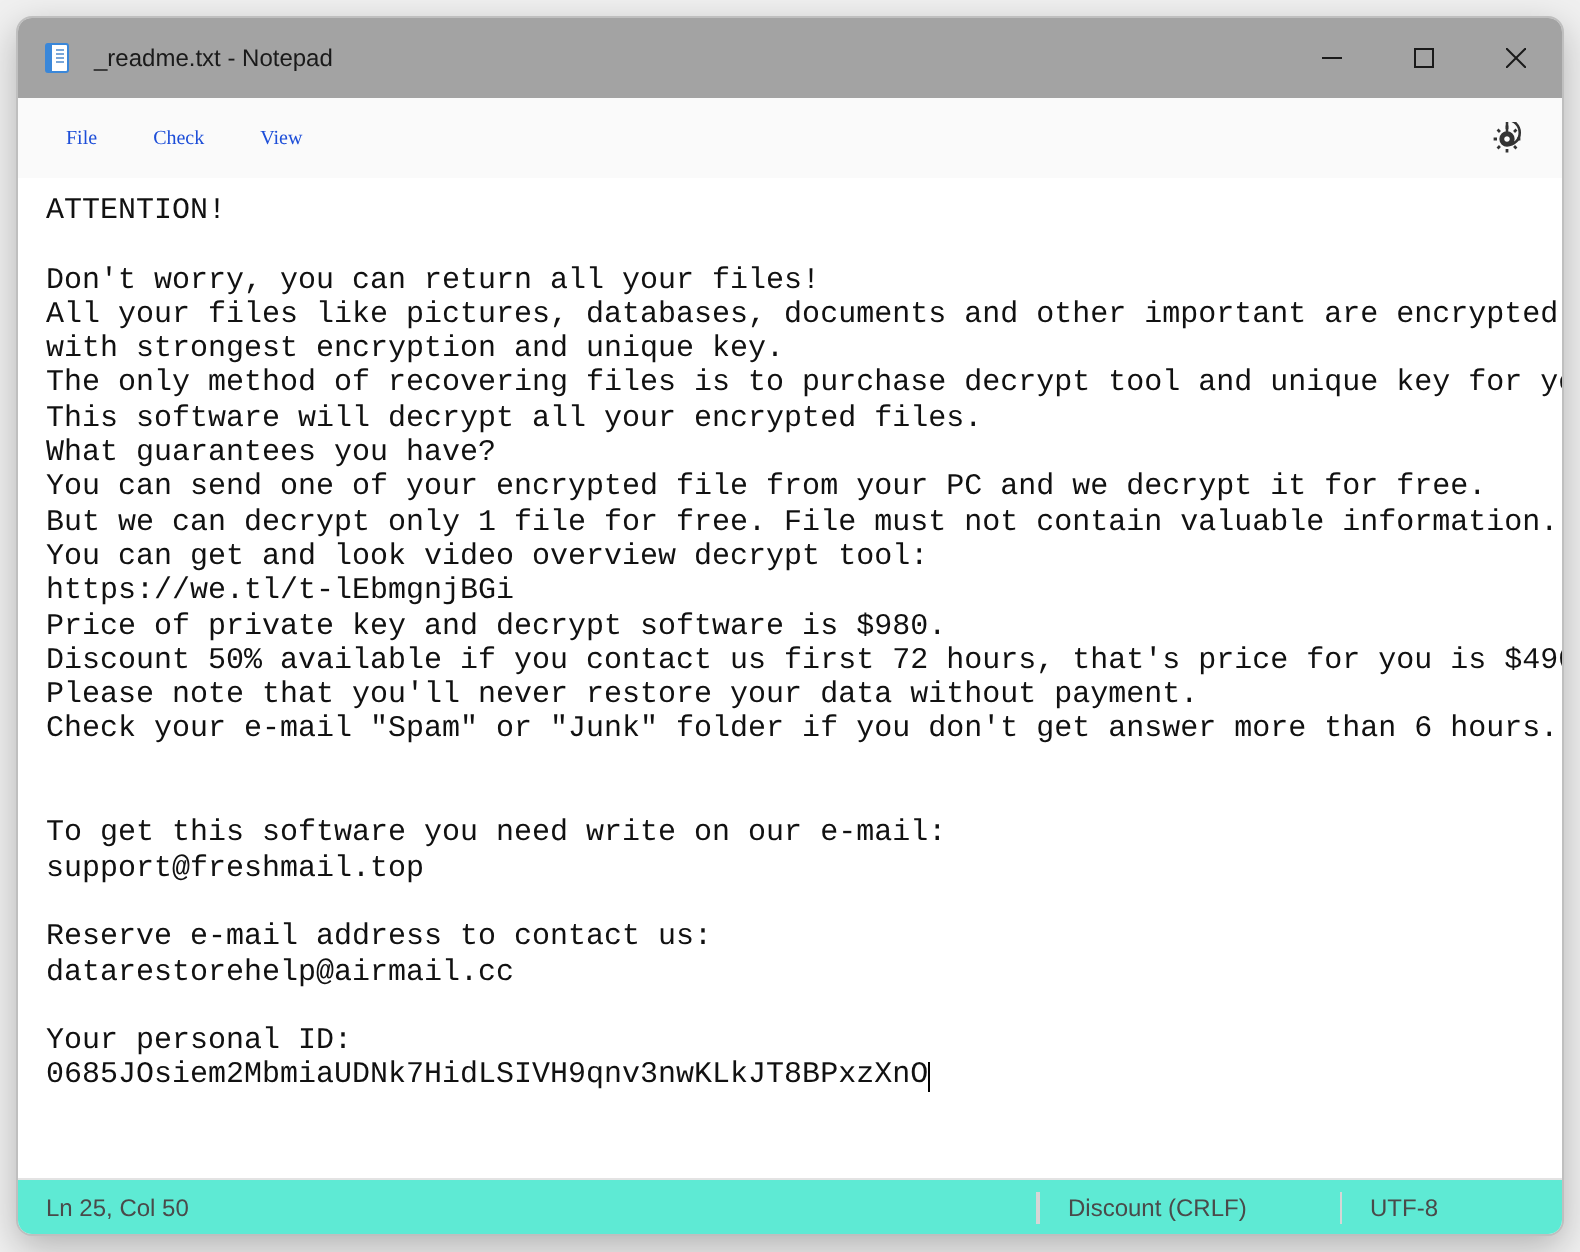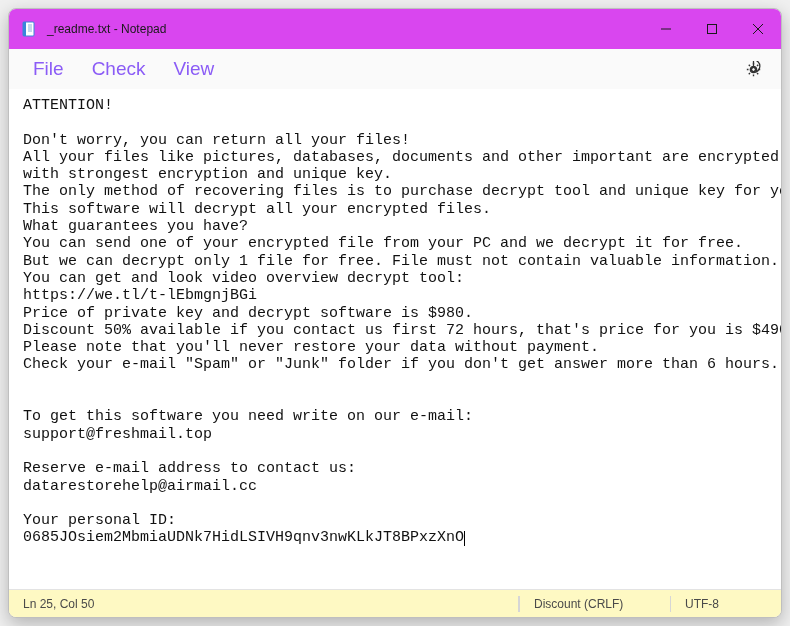--- a/index.html
+++ b/index.html
@@ -23,21 +23,21 @@
       box-shadow: 0 6px 18px rgba(0,0,0,0.25);
       display: flex;
       flex-direction: column;
       overflow: hidden;
     }
     .titlebar {
       height: 40px;
       display: flex;
       align-items: center;
       padding-left: 12px;
-      background: #d946ef;
+      background: #a3a3a3;
     }
     .titlebar .app-icon {
       width: 16px;
       height: 16px;
       margin-right: 10px;
       flex-shrink: 0;
     }
     .titlebar .title {
       font-size: 12px;
       color: #1a1a1a;
@@ -58,23 +58,24 @@
     .window-controls .ctrl svg { width: 10px; height: 10px; }
     .menubar {
       height: 40px;
       display: flex;
       align-items: center;
       padding: 0 10px;
       background: #fafafa;
     }
     .menu-item {
       padding: 6px 14px;
-      font-size: 19px;
-      color: #8b5cf6;
+      font-size: 10px;
+      color: #1d4ed8;
       border-radius: 4px;
+      font-family: Liberation Serif, serif;
     }
     .menu-spacer { flex: 1; }
     .gear {
       width: 36px;
       height: 32px;
       display: flex;
       align-items: center;
       justify-content: center;
       border-radius: 4px;
     }
@@ -90,21 +91,21 @@
       white-space: pre;
       position: relative;
     }
     .content::after {
       
       content: "";
     }
     .statusbar {
       height: 28px;
       border-top: 1px solid #e3e3e3;
-      background: #fef9c3;
+      background: #5eead4;
       display: flex;
       align-items: center;
       font-size: 12px;
       color: #4a4a4a;
     }
     .statusbar .cell {
       padding: 0 14px;
       height: 100%;
       display: flex;
       align-items: center;

